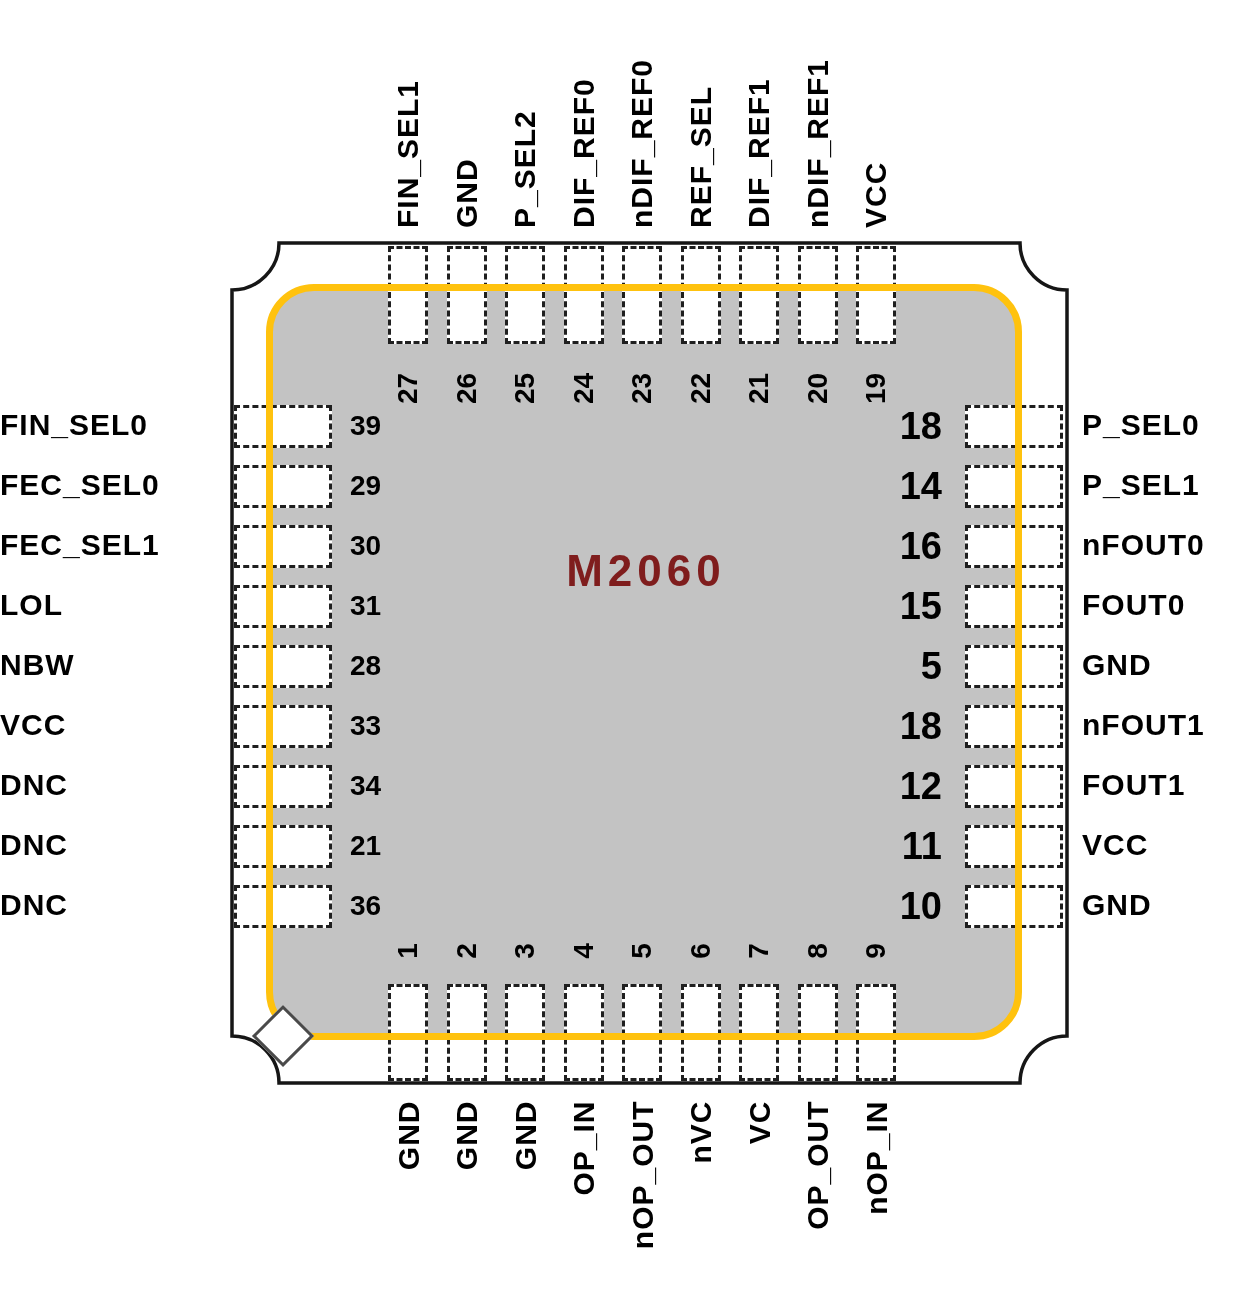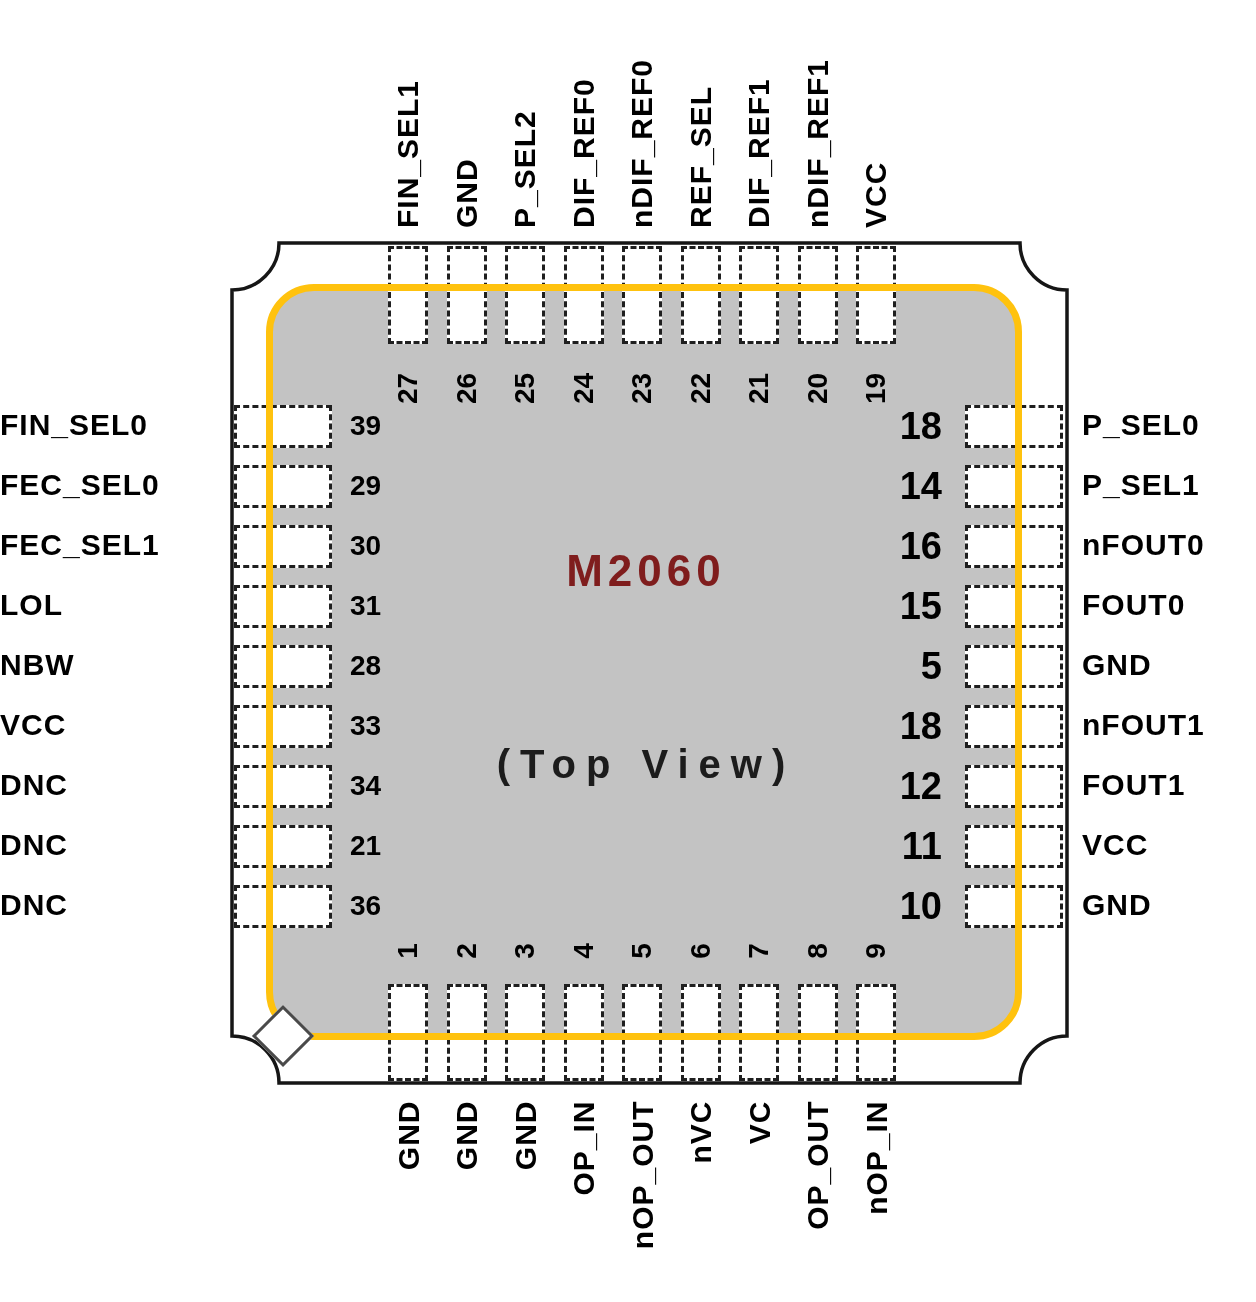--- a/index.html
+++ b/index.html
@@ -256,15 +256,14 @@
     <div class="num vtext">9</div>
     <div class="lbl vtext">nOP_IN</div>
   </div>
 
   <div id="ring"></div>
   <div id="pin1-diamond"></div>
 
   <div class="chip-title">
     <div>M2060</div>
   </div>
-  <div class="chip-subtitle">(Top View)</div>
 
 </div>
 
 </body></html>

